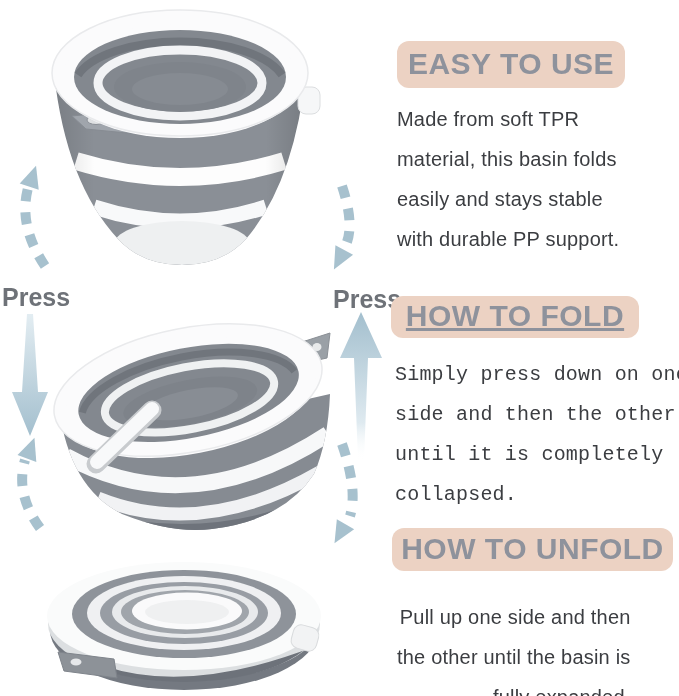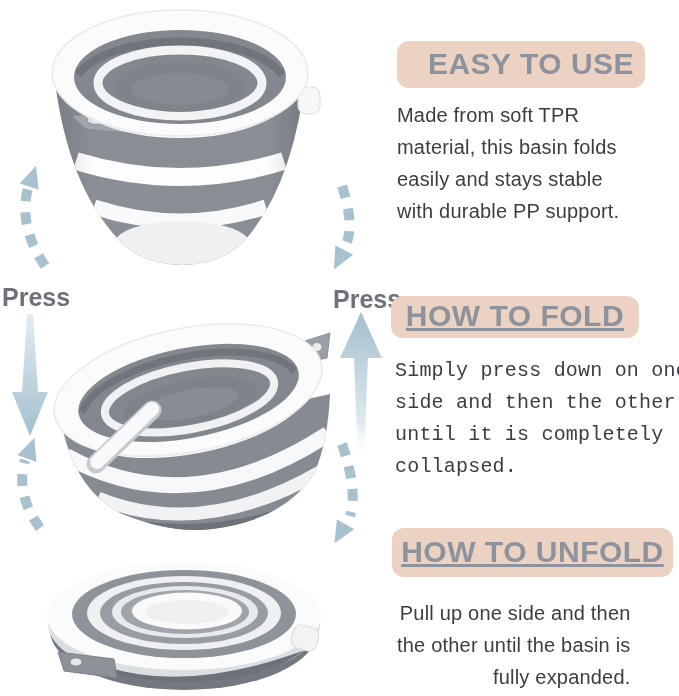--- a/index.html
+++ b/index.html
@@ -8,21 +8,21 @@
     font-family:"Liberation Sans",sans-serif;
   }
   .abs{position:absolute;}
   .badge{
     position:absolute;display:flex;align-items:center;justify-content:center;
     background:#ecd2c3;border-radius:12px;
     color:#8e929c;font-weight:bold;letter-spacing:.5px;
   }
   .badge span{transform:translateY(-1px);}
   .para{
-    position:absolute;color:#3b3d41;font-size:20px;line-height:32px;
+    position:absolute;color:#3b3d41;font-size:20px;line-height:40px;
     white-space:pre;letter-spacing:.2px;
   }
   .side-label{
     position:absolute;color:#6e7278;font-size:25px;font-weight:bold;
   }
   .b1{font-size:30px;}
   svg{display:block;}
 </style>
 </head>
 <body>
@@ -174,36 +174,36 @@
   </svg>
 
   <svg class="abs" style="left:314px;top:438px;" width="56" height="108" viewBox="0 0 56 108">
     <path d="M 28 6 Q 44 52 36 78" stroke="#a7c1ce" stroke-width="10" fill="none" stroke-dasharray="12 11"></path>
     <polygon points="0,13 10,-9 -10,-9" transform="translate(27,94) rotate(30)" fill="#a7c1ce"></polygon>
   </svg>
 
   <div class="side-label" style="left:2px;top:283px;">Press</div>
   <div class="side-label" style="left:333px;top:285px;">Press</div>
 
-  <div class="badge b1" style="left:397px;top:41px;width:228px;height:47px;padding-left:20px;">
+  <div class="badge b1" style="left:397px;top:41px;width:228px;height:47px;">
     <span>EASY TO USE</span>
   </div>
   <div class="para" style="left:397px;top:99px;">Made from soft TPR
 material, this basin folds
 easily and stays stable
 with durable PP support.</div>
 
   <div class="badge b1" style="left:391px;top:296px;width:248px;height:42px;text-decoration:underline;">
     <span>HOW TO FOLD</span>
   </div>
   <div class="para" style="left:395px;top:355px;font-family:Liberation Mono, monospace;">Simply press down on one
 side and then the other
 until it is completely
 collapsed.</div>
 
-  <div class="badge b1" style="left:392px;top:528px;width:281px;height:49px;text-decoration:underline;">
+  <div class="badge b1" style="left:392px;top:528px;width:281px;height:43px;">
     <span>HOW TO UNFOLD</span>
   </div>
   <div class="para" style="left:397px;top:597px;text-align:right;">Pull up one side and then
 the other until the basin is
 fully expanded.</div>
 
 </div>
 
 </body></html>

